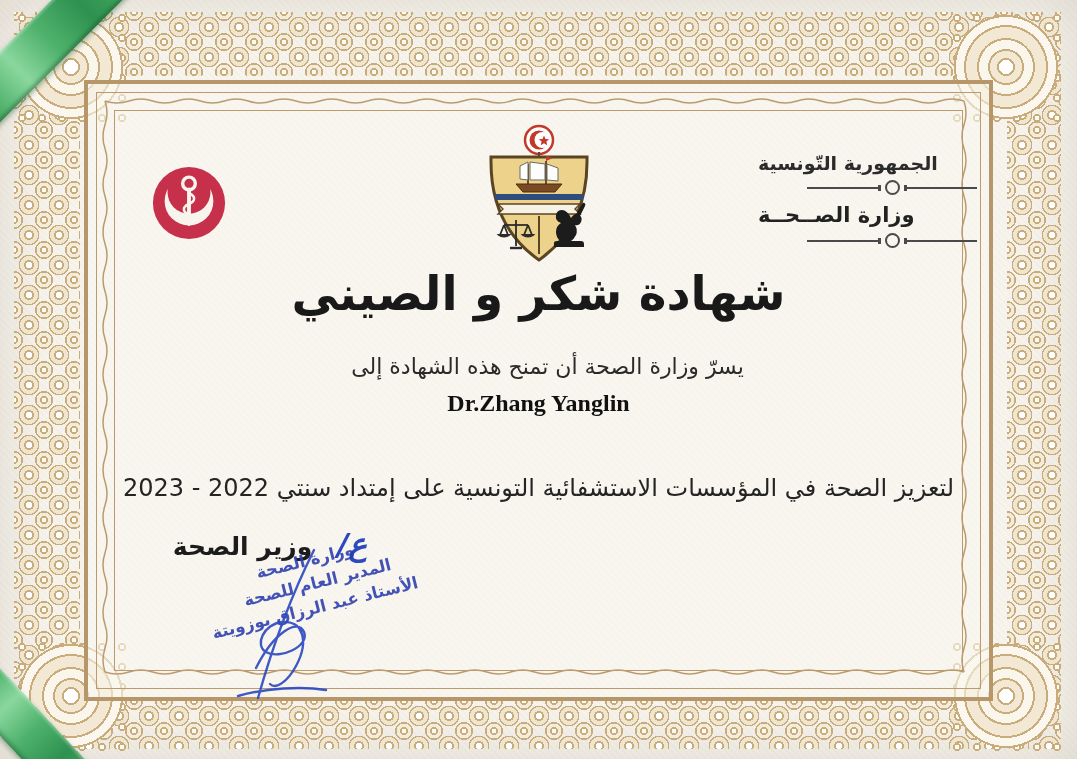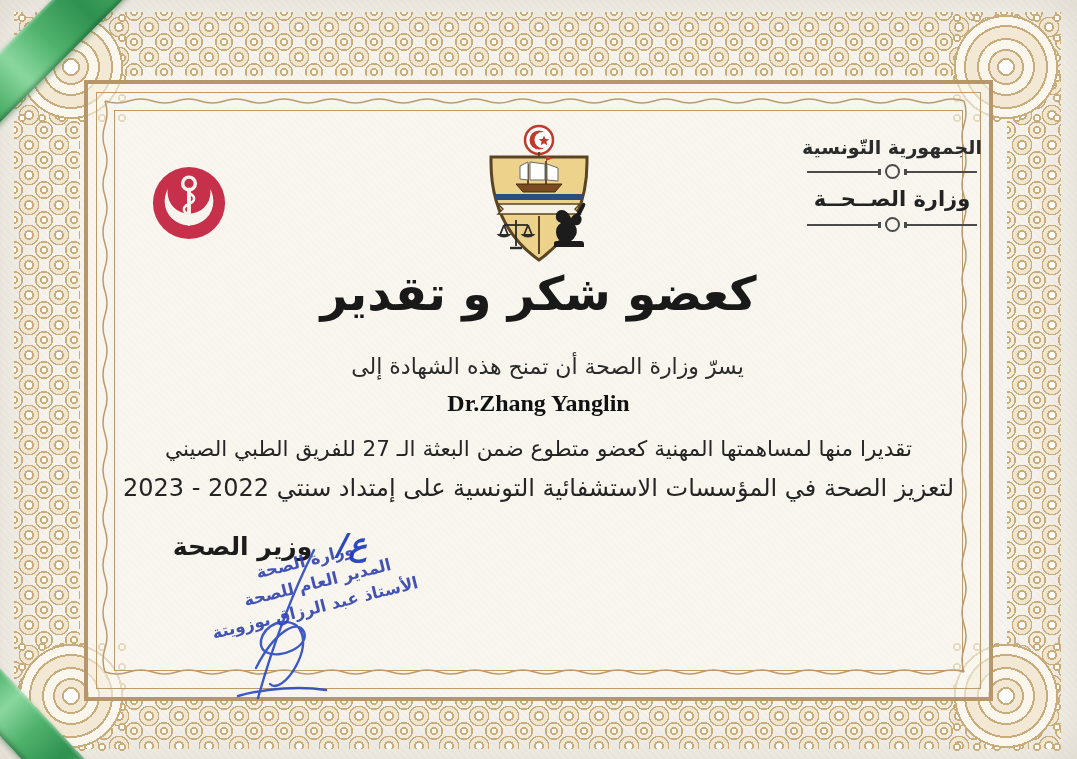--- a/index.html
+++ b/index.html
@@ -44,21 +44,21 @@
   }
   .frame-thin{ position:absolute; border:1px solid #bb9b6e; }
   .thin-outer{ inset:8px; }
   .thin-inner{ inset:26px; }
   .wave-svg{ position:absolute; inset:0; }
   
   .content{ position:absolute; inset:0; z-index:3; color:#222; }
   .abs{ position:absolute; }
   .emblem{ left:150px; top:164px; }
   .coat{ left:478px; top:124px; }
-  .gov-block{ left:758px; top:136px; width:268px; text-align:center; direction:rtl; }
+  .gov-block{ left:758px; top:152px; width:268px; text-align:left; direction:rtl; }
   .gov-republic{ font-size:19px; font-weight:600; color:#2b2b2b; letter-spacing:.5px; }
   .gov-ministry{ font-size:21px; font-weight:700; color:#222; margin-top:8px; }
   .divider{ display:flex; align-items:center; justify-content:center; gap:4px; margin:6px auto 2px; width:170px; }
   .divider .bar{ flex:1; height:2px; background:#4a4a4a; position:relative; }
   .divider .bar::before{ content:""; position:absolute; top:-2px; width:3px; height:6px; background:#4a4a4a; }
   .divider .bar.l::before{ left:0; } .divider .bar.r::before{ right:0; }
   .divider .ring{ width:11px; height:11px; border:2px solid #4a4a4a; border-radius:50%; background:transparent; }
   .cert-title{ left:0; right:0; top:266px; text-align:center; direction:rtl;
     font-size:47px; font-weight:700; color:#191919; }
   .cert-subtitle{ left:0; right:0; top:354px; text-align:center; direction:rtl;
@@ -174,24 +174,23 @@
           <span class="bar r"></span>
       </div>
       <div class="gov-ministry">وزارة الصــحــة</div>
       <div class="divider">
         <span class="bar l"></span>
           <span class="ring"></span>
           <span class="bar r"></span>
       </div>
     </div>
 
-    <div class="abs cert-title">كعضو شكر و تقدير</div>
+    <div class="abs cert-title">شهادة شكر و الصيني</div>
     <div class="abs cert-subtitle">يسرّ وزارة الصحة أن تمنح هذه الشهادة إلى</div>
     <div class="abs cert-name">Dr.Zhang Yanglin</div>
-    <div class="abs cert-body1">تقديرا منها لمساهمتها المهنية كعضو متطوع ضمن البعثة الـ 27 للفريق الطبي الصيني</div>
     <div class="abs cert-body2">لتعزيز الصحة في المؤسسات الاستشفائية التونسية على إمتداد سنتي 2022 - 2023</div>
 
     <div class="abs sig-line">
       <span class="sig-prefix">ع/</span>
       <span class="sig-title">وزير الصحة</span>
     </div>
 
     <div class="abs stamp">
       <div class="s1">وزارة الصحة</div>
       <div class="s2">المدير العام للصحة</div>

